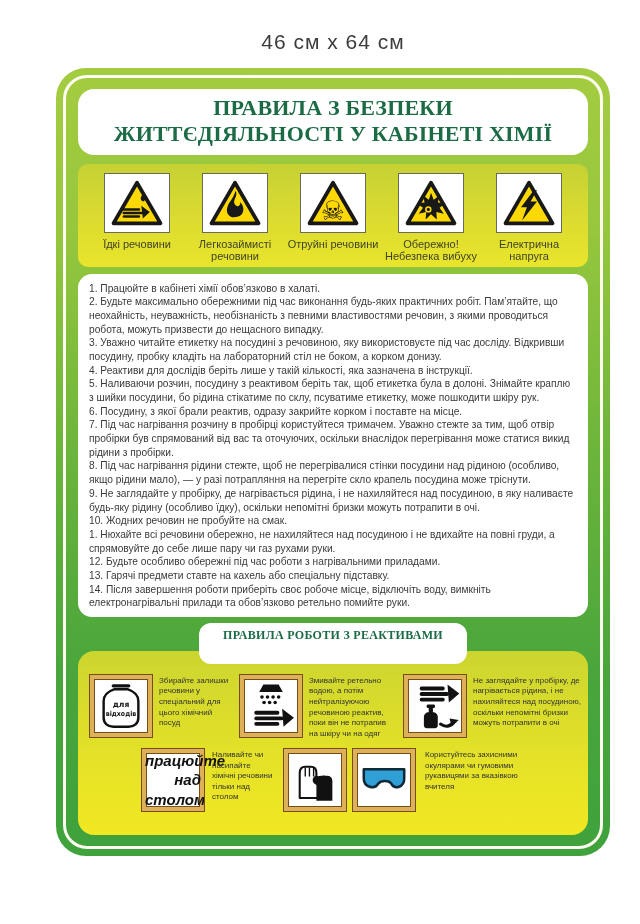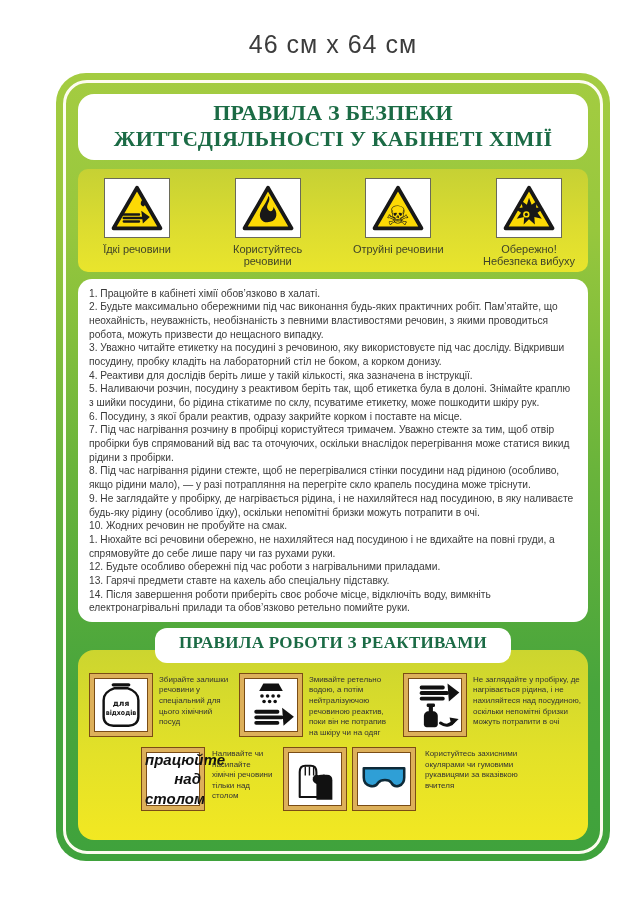--- a/index.html
+++ b/index.html
@@ -3,21 +3,21 @@
 <meta charset="utf-8">
 <style>
   * { margin:0; padding:0; box-sizing:border-box; }
   html,body { background:#ffffff; }
   .page {
     width:640px; height:924px; background:#ffffff; overflow:hidden;
     font-family:"Liberation Sans", sans-serif; position:relative;
   }
   .size-label {
     margin:30px 0 14px 56px; width:554px; text-align:center;
-    font-size:25px; color:#3c3c3c; letter-spacing:1px;
+    font-size:21px; color:#3c3c3c; letter-spacing:1px;
   }
   .poster {
     width:554px; height:788px; margin-left:56px; border-radius:30px; overflow:hidden;
     background:linear-gradient(180deg,#a4cc41 0%, #97c73d 20%, #6ab43b 50%, #48a53c 78%, #3fa23c 100%);
     padding:7px;
   }
   .frame {
     height:100%; border:3px solid #fdfcf0; border-radius:24px;
     padding:11px 12px; display:flex; flex-direction:column;
   }
@@ -39,22 +39,22 @@
     display:flex; align-items:center; justify-content:center;
   }
   .tri { width:54px; height:48px; display:block; }
   .sign-label { margin-top:5px; font-size:11px; line-height:1.13; color:#3e4228; }
   .rules-box {
     margin-top:7px; background:#fff; border-radius:14px; padding:8px 11px 7px;
   }
   .rule { font-size:10.2px; line-height:1.34; color:#3a3a3a; }
   .band2 { display:flex; justify-content:center; position:relative; z-index:2; margin:6px 0 -13px; }
   .title-box2 {
-    background:#fff; border-radius:12px; padding:5px 24px 10px;
-    font-family:"Liberation Serif", serif; font-weight:bold; font-size:17px;
+    background:#fff; border-radius:12px; padding:5px 24px 21px;
+    font-family:"Liberation Serif", serif; font-weight:bold; font-size:12px;
     color:#1b6b45; letter-spacing:0.3px; white-space:nowrap;
   }
   .bottom-panel {
     flex:1; border-radius:16px;
     background:linear-gradient(180deg,#ccd52f 0%, #e3e128 55%, #f2e822 100%);
     padding:24px 12px 10px;
   }
   .reagent-row1 { display:grid; grid-template-columns:1fr 1fr 1fr; gap:7px; }
   .reagent-item { display:flex; gap:7px; align-items:flex-start; }
   .icon-frame {
@@ -99,21 +99,21 @@
           <div class="sign-label">Їдкі речовини</div>
         </div>
 
         <div class="sign">
           <div class="sign-square">
             <svg class="tri" viewBox="0 0 100 90">
               <polygon points="50,7 94,83 6,83" fill="#fcd904" stroke="#181818" stroke-width="7" stroke-linejoin="round"></polygon>
               <path d="M51 22c6 11-7 17-1 26c4 6 11 2 10-5c8 9 9 24-6 28c-14 4-24-8-17-22c4-8 11-15 14-27z" fill="#181818"></path>
             </svg>
           </div>
-          <div class="sign-label">Користуйтесь речовини</div>
+          <div class="sign-label">Легкозаймисті речовини</div>
         </div>
 
         <div class="sign">
           <div class="sign-square">
             <svg class="tri" viewBox="0 0 100 90">
               <polygon points="50,7 94,83 6,83" fill="#fcd904" stroke="#181818" stroke-width="7" stroke-linejoin="round"></polygon>
               <text x="50" y="77" font-size="50" text-anchor="middle" font-family="DejaVu Sans, sans-serif" fill="#181818">☠</text>
             </svg>
           </div>
           <div class="sign-label">Отруйні речовини</div>
@@ -124,20 +124,29 @@
             <svg class="tri" viewBox="0 0 100 90">
               <polygon points="50,7 94,83 6,83" fill="#fcd904" stroke="#181818" stroke-width="7" stroke-linejoin="round"></polygon>
               <path d="M50 26l5 13 11-8-3 13 14 2-11 8 8 11-14-3 1 14-11-10-10 10 1-14-14 3 8-11-11-8 14-2-3-13 11 8z" fill="#181818"></path>
               <circle cx="45" cy="57" r="6" fill="#fcd904"></circle>
               <circle cx="45" cy="57" r="3" fill="#181818"></circle>
             </svg>
           </div>
           <div class="sign-label">Обережно! Небезпека вибуху</div>
         </div>
 
+        <div class="sign">
+          <div class="sign-square">
+            <svg class="tri" viewBox="0 0 100 90">
+              <polygon points="50,7 94,83 6,83" fill="#fcd904" stroke="#181818" stroke-width="7" stroke-linejoin="round"></polygon>
+              <path d="M59 21L35 53h11l-9 25 28-36H53l12-21z" fill="#181818"></path>
+            </svg>
+          </div>
+          <div class="sign-label">Електрична напруга</div>
+        </div>
 
       </div>
 
       <div class="rules-box">
         <p class="rule">1. Працюйте в кабінеті хімії обов’язково в халаті.</p>
         <p class="rule">2. Будьте максимально обережними під час виконання будь-яких практичних робіт. Пам’ятайте, що неохайність, неуважність, необізнаність з певними властивостями речовин, з якими проводиться робота, можуть призвести до нещасного випадку.</p>
         <p class="rule">3. Уважно читайте етикетку на посудині з речовиною, яку використовуєте під час досліду. Відкривши посудину, пробку кладіть на лабораторний стіл не боком, а корком донизу.</p>
         <p class="rule">4. Реактиви для дослідів беріть лише у такій кількості, яка зазначена в інструкції.</p>
         <p class="rule">5. Наливаючи розчин, посудину з реактивом беріть так, щоб етикетка була в долоні. Знімайте краплю з шийки посудини, бо рідина стікатиме по склу, псуватиме етикетку, може пошкодити шкіру рук.</p>
         <p class="rule">6. Посудину, з якої брали реактив, одразу закрийте корком і поставте на місце.</p>

